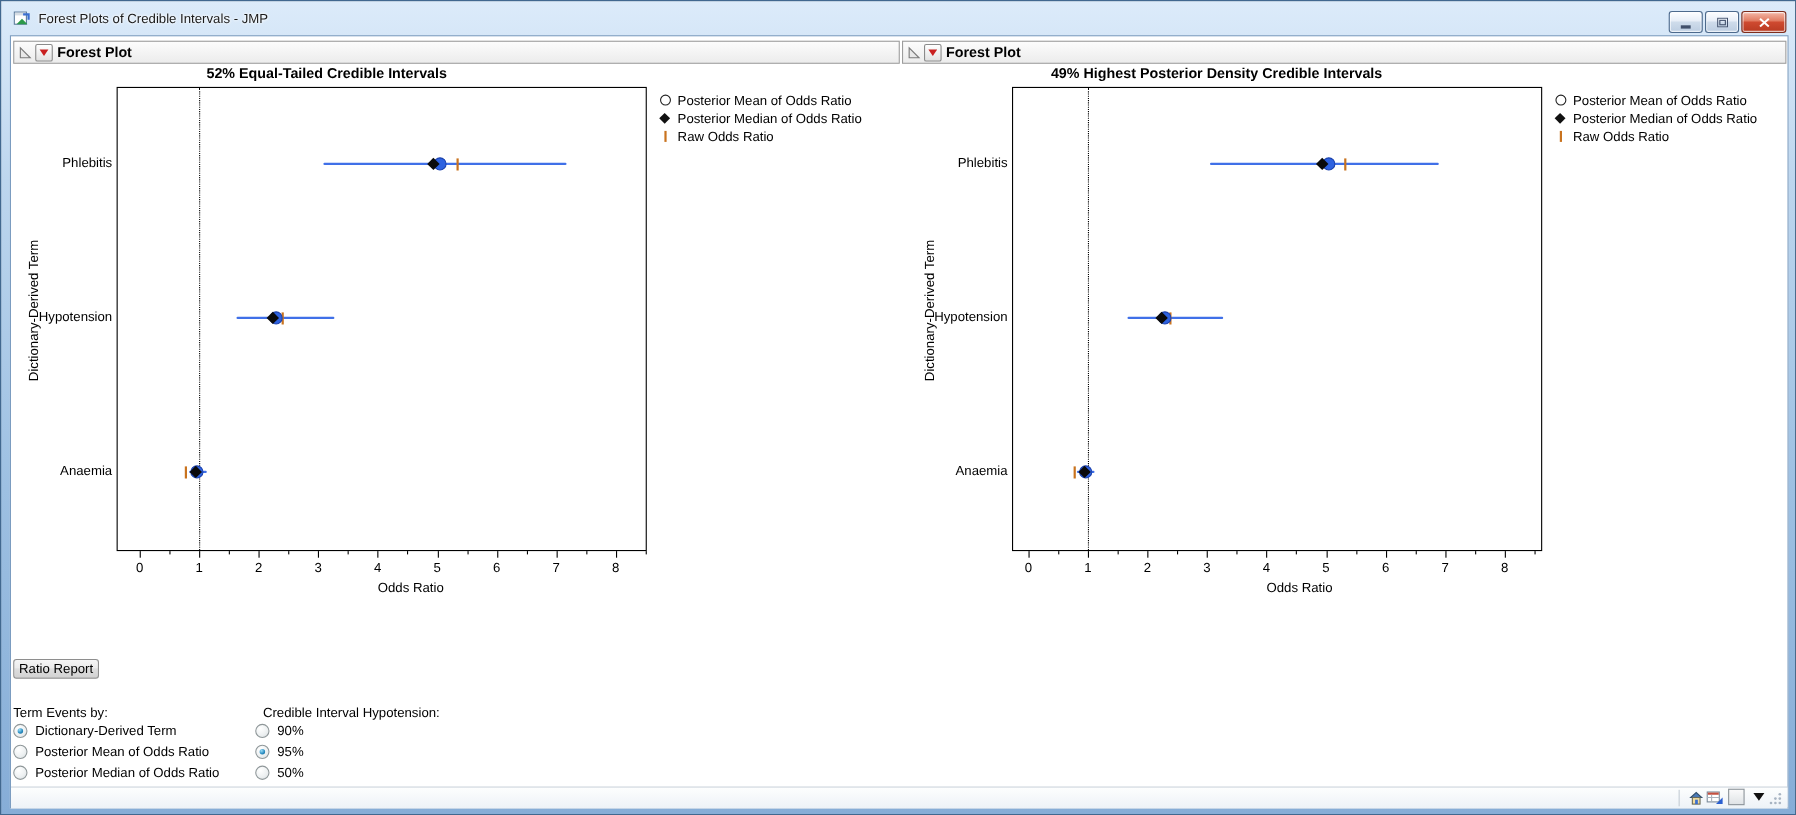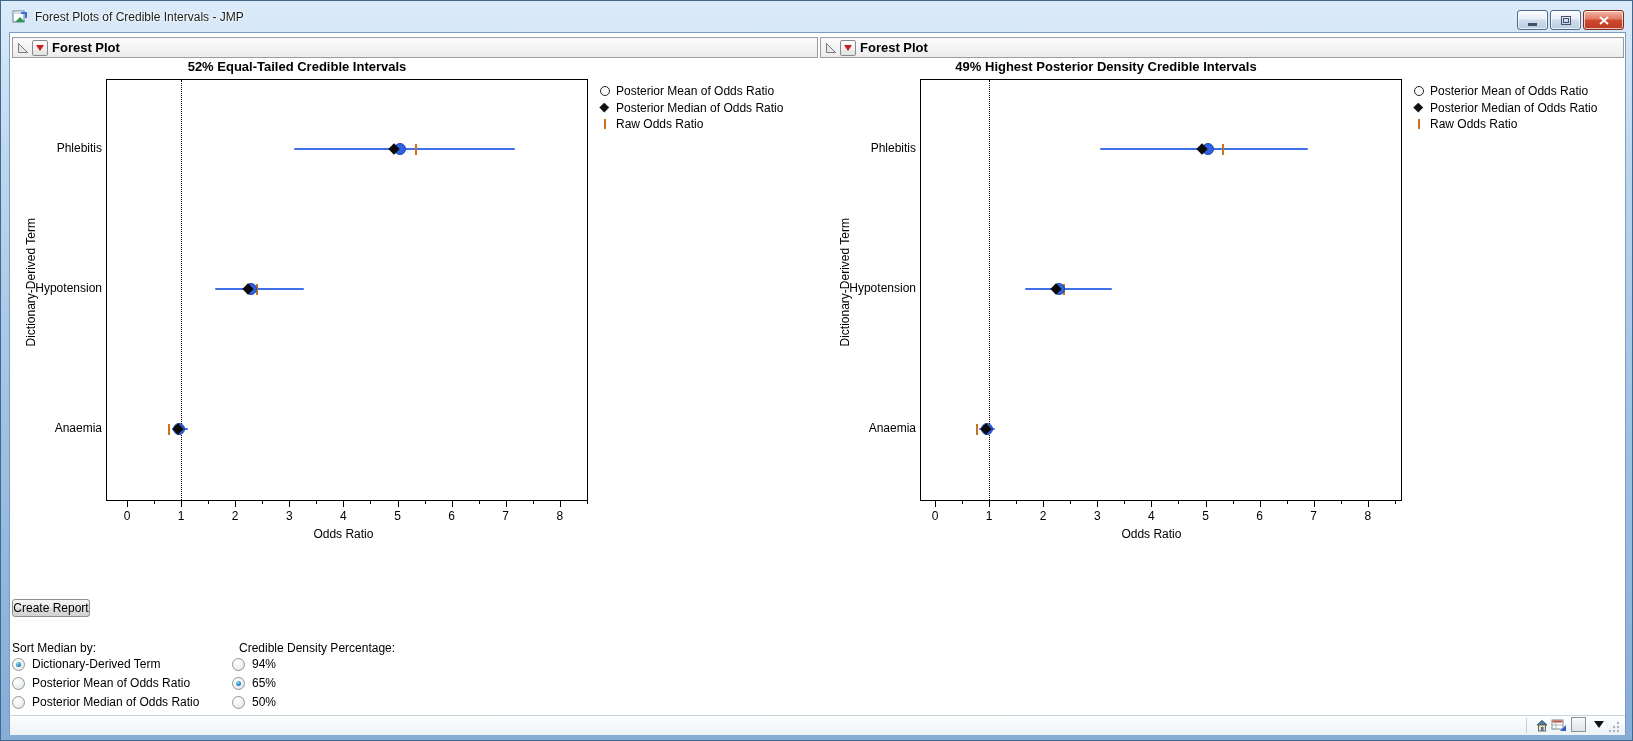--- a/index.html
+++ b/index.html
@@ -29,21 +29,21 @@
   .hlabel{font-weight:bold;font-size:13px;margin-left:4px;color:#000;}
   .plot-title{position:absolute;transform:translateX(-50%);font-size:13px;font-weight:bold;white-space:nowrap;color:#000;}
   .frame{position:absolute;background:#fff;border:1px solid #000;box-sizing:border-box;}
   .refline{position:absolute;width:0;border-left:1px dotted #000;}
   .ci-line{position:absolute;height:2px;border-radius:1px;}
   .raw-tick{position:absolute;width:2px;height:11px;}
   .mean-marker{position:absolute;width:10px;height:10px;border-radius:50%;border:1px solid #1d43ae;box-sizing:content-box;}
   .median-marker{position:absolute;width:8px;height:8px;transform:rotate(45deg);}
   .tick{position:absolute;width:1px;background:#000;}
   .tick-label{position:absolute;width:20px;text-align:center;font-size:12px;color:#000;}
-  .axis-label{position:absolute;width:120px;text-align:center;font-size:12px;color:#000;}
+  .axis-label{position:absolute;width:120px;text-align:right;font-size:12px;color:#000;}
   .ycat-label{position:absolute;width:88px;text-align:right;font-size:12px;white-space:nowrap;color:#000;}
   .yaxis-title{position:absolute;writing-mode:vertical-rl;transform:rotate(180deg);font-size:12px;white-space:nowrap;color:#000;}
   .legend{position:absolute;padding-top:2px;}
   .legend-row{display:flex;align-items:center;height:12px;margin-bottom:4.5px;}
   .lg-glyph{width:13px;display:flex;align-items:center;justify-content:center;flex:none;}
   .lg-circle{width:8px;height:8px;border:1.4px solid #222;border-radius:50%;box-sizing:content-box;}
   .lg-diamond{width:6.5px;height:6.5px;background:#111;transform:rotate(45deg);}
   .lg-bar{width:2px;height:10px;}
   .lg-text{margin-left:5px;font-size:12px;white-space:nowrap;color:#000;}
   .create-btn{position:absolute;left:2px;top:566px;width:78px;height:18px;padding:0;font-size:12px;
@@ -116,47 +116,47 @@
     <div class="outline-header oh2">
       <svg class="disclosure" width="12" height="12">
         <polygon points="1.5,1.5 1.5,10.5 10.5,10.5" fill="#e8e8e8" stroke="#7a7a7a"></polygon>
       </svg>
       <span class="redtri">
           <span class="tri-red"></span>
         </span>
       <span class="hlabel">Forest Plot</span>
     </div>
 
-    <button class="create-btn">Create Report</button>
-
-    <div class="group-label" style="left:2px;top:608px;">Sort Median by:</div>
+    <button class="create-btn">Ratio Report</button>
+
+    <div class="group-label" style="left:2px;top:608px;">Term Events by:</div>
     <div class="radio-col" id="sort-col" style="left:2px;top:624px;">
         <label class="radio-row">
           <span class="radio checked"></span>
           <span class="radio-text">Dictionary-Derived Term</span>
         </label>
         <label class="radio-row">
           <span class="radio"></span>
           <span class="radio-text">Posterior Mean of Odds Ratio</span>
         </label>
         <label class="radio-row">
           <span class="radio"></span>
           <span class="radio-text">Posterior Median of Odds Ratio</span>
         </label>
       </div>
 
-    <div class="group-label" style="left:229px;top:608px;">Credible Density Percentage:</div>
+    <div class="group-label" style="left:229px;top:608px;">Credible Interval Hypotension:</div>
     <div class="radio-col" id="ci-col" style="left:222px;top:624px;">
         <label class="radio-row">
           <span class="radio"></span>
-          <span class="radio-text">94%</span>
+          <span class="radio-text">90%</span>
         </label>
         <label class="radio-row">
           <span class="radio checked"></span>
-          <span class="radio-text">65%</span>
+          <span class="radio-text">95%</span>
         </label>
         <label class="radio-row">
           <span class="radio"></span>
           <span class="radio-text">50%</span>
         </label>
       </div>
 
     <div class="statusbar">
       <div class="sb-sep"></div>
       <div class="sb-icon" style="left:1524px;">

